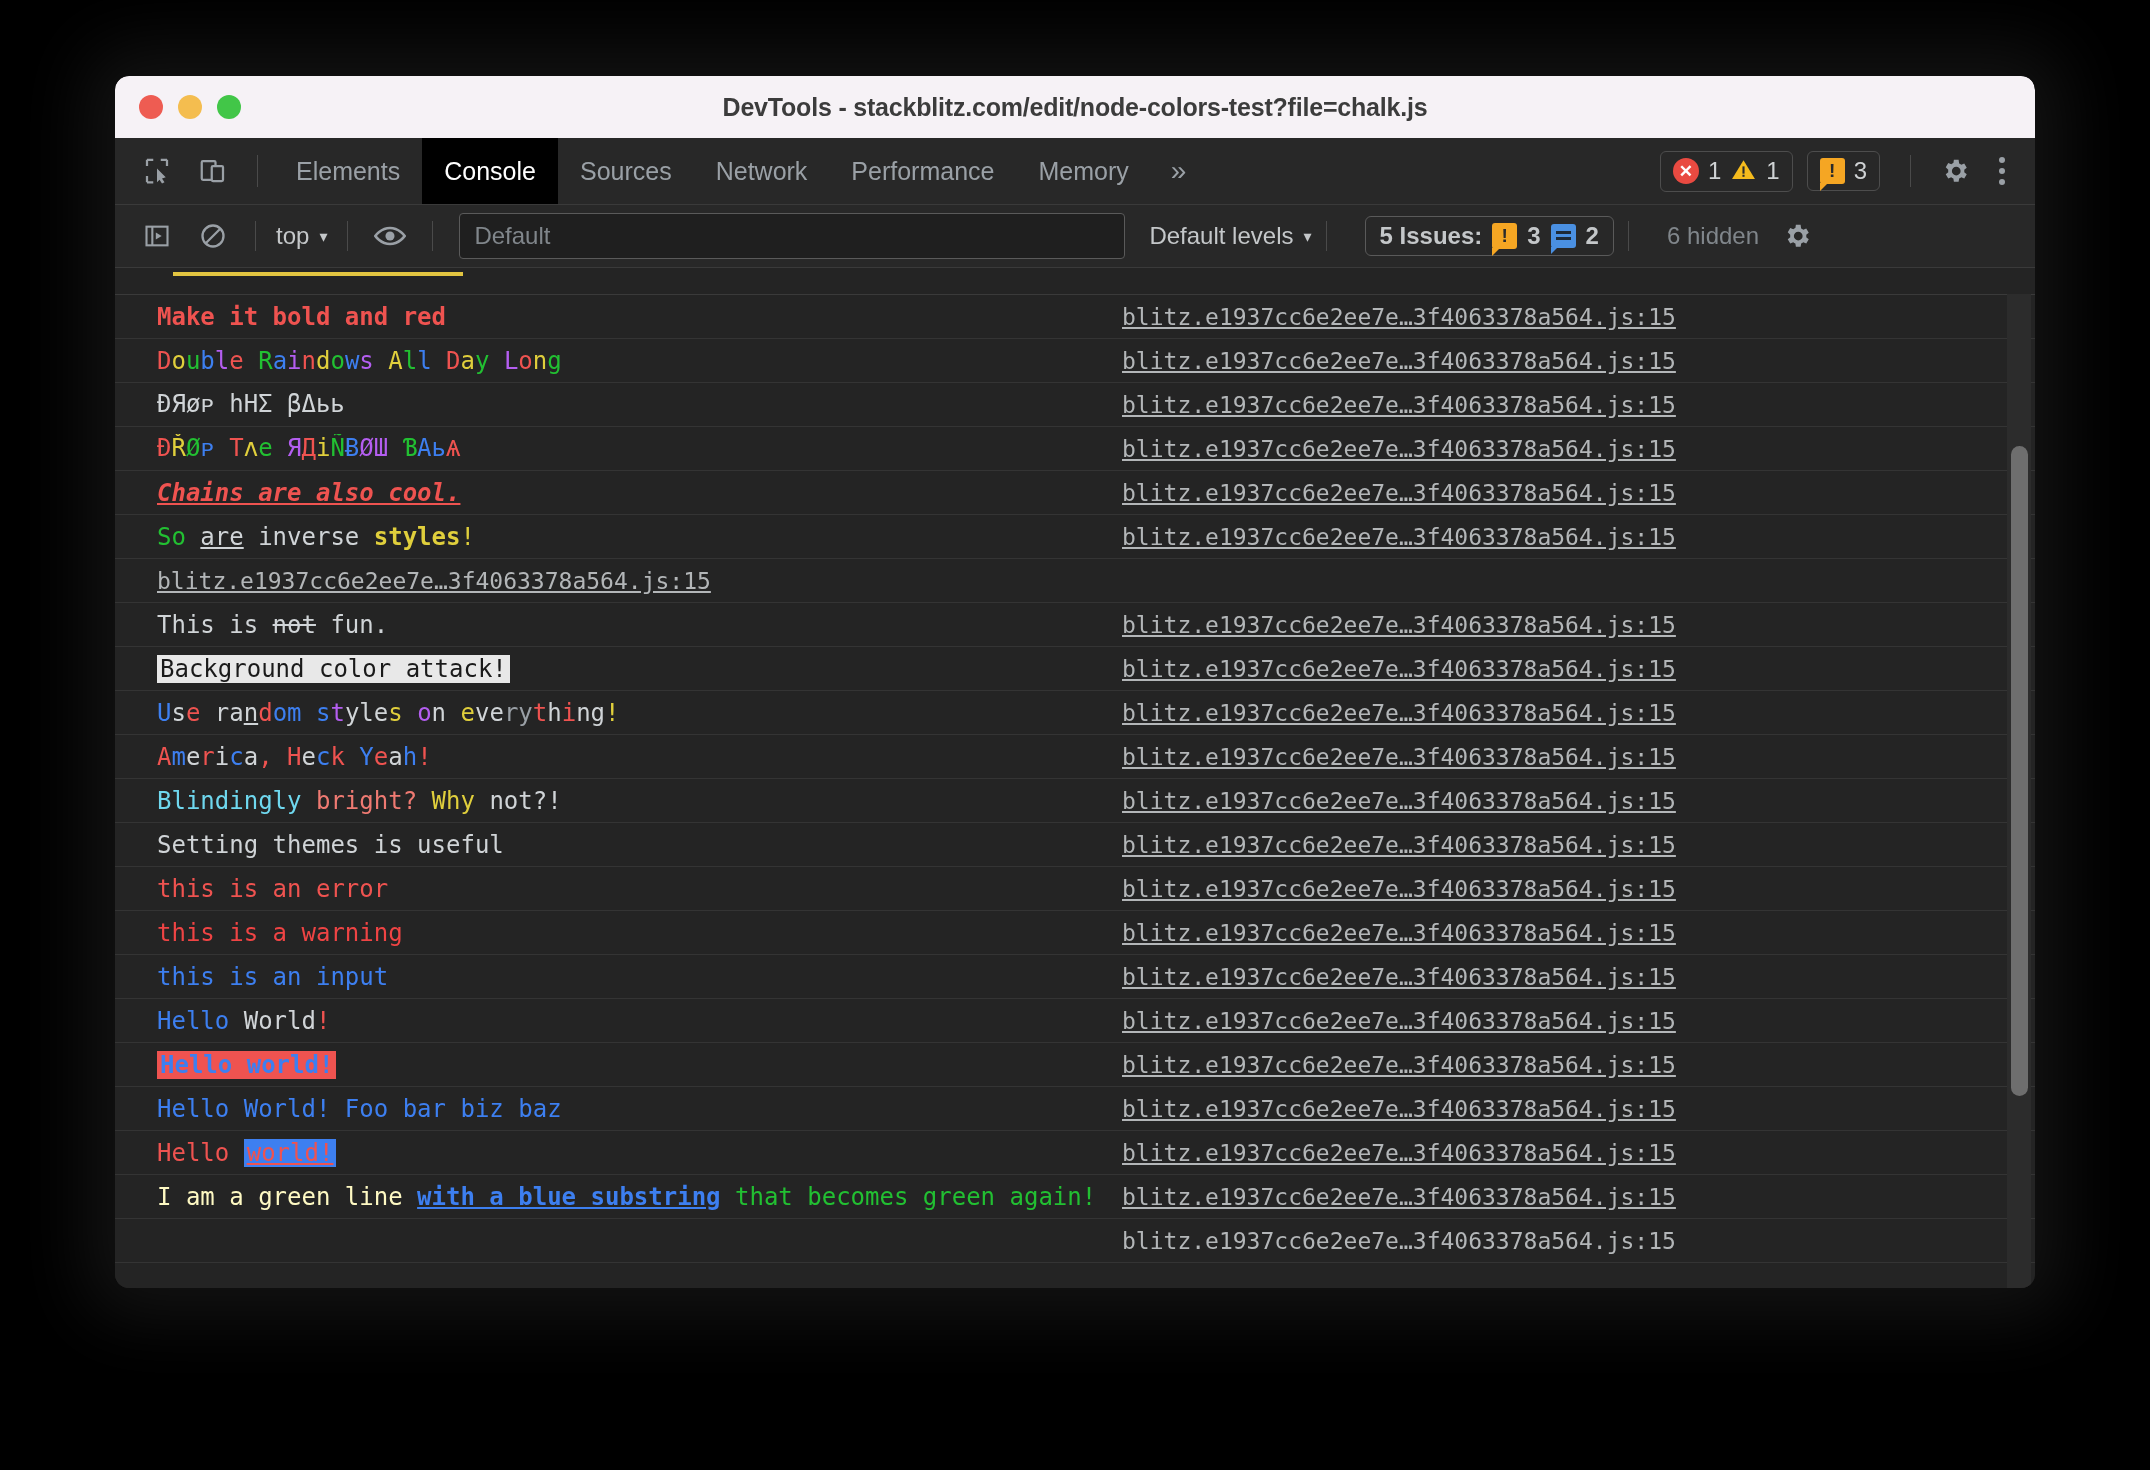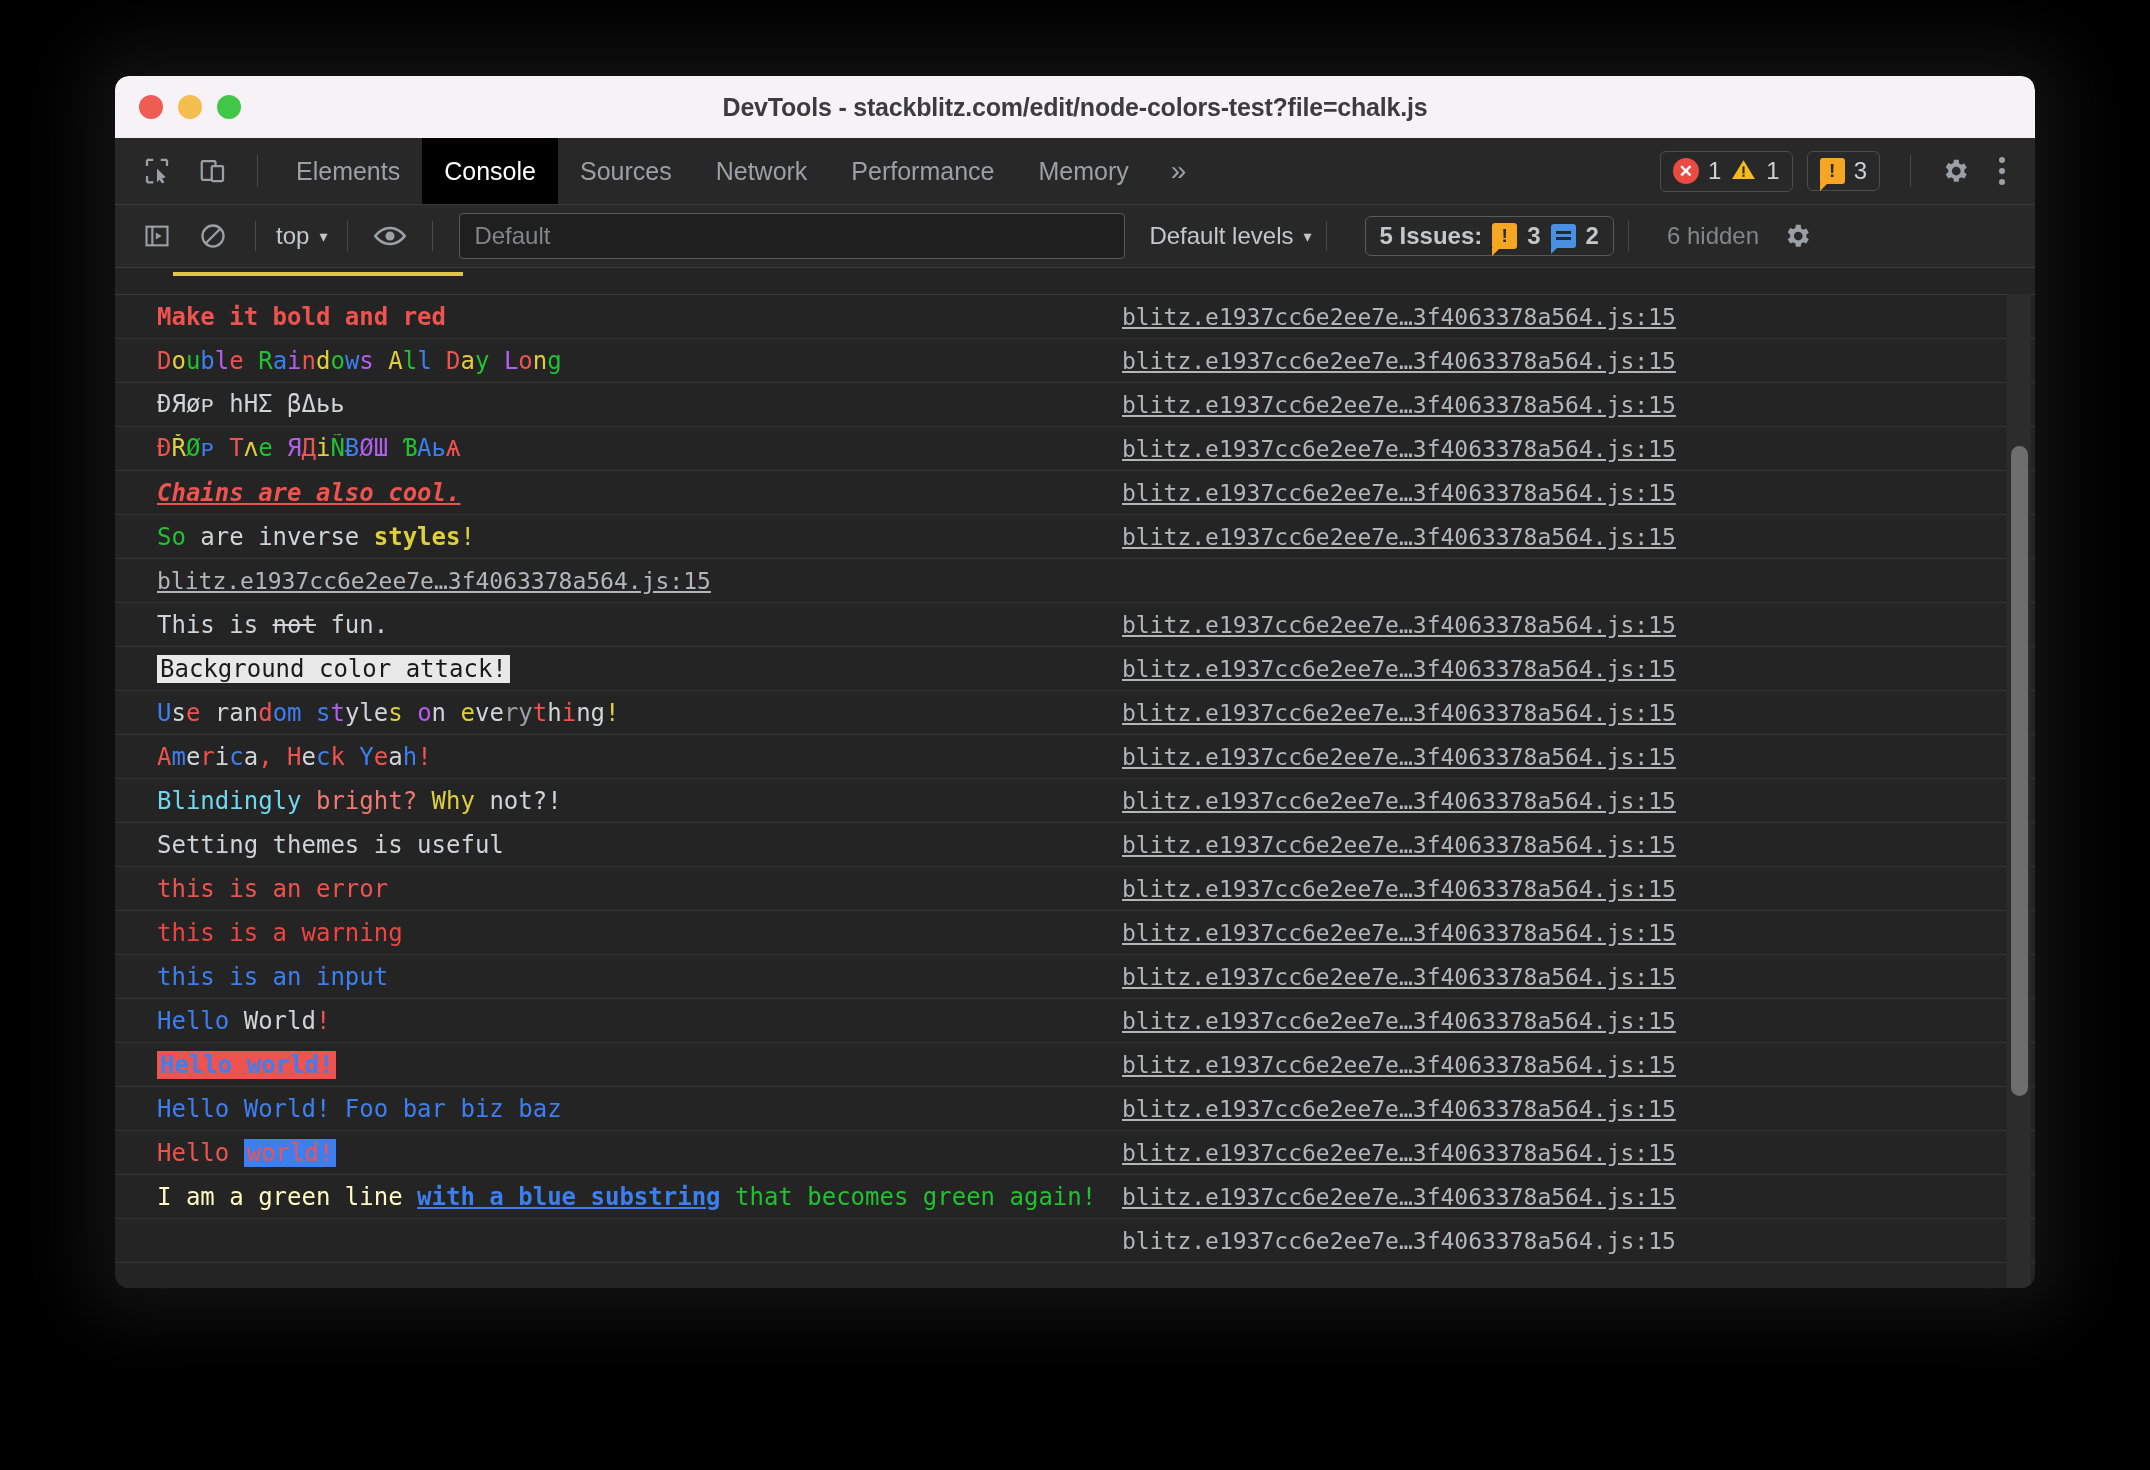--- a/index.html
+++ b/index.html
@@ -117,21 +117,21 @@
     font-family:"DejaVu Sans Mono","Liberation Mono",monospace;font-size:24px;
   }
   .msg{flex:0 0 auto;width:965px;white-space:pre;color:#d0d4d7;overflow:hidden;}
   .srclink{
     color:#b3b6b8;text-decoration:underline;white-space:pre;
     font-family:"DejaVu Sans Mono","Liberation Mono",monospace;font-size:23px;
   }
   .row.no-link .srclink{text-decoration:none;}
 
   .b{font-weight:bold;}
-  .u{}
+  .u{text-decoration:underline;}
   .s{text-decoration:line-through;margin-top:20px;}
   .bu{font-weight:bold;text-decoration:underline;}
   .biu{font-weight:bold;font-style:italic;text-decoration:underline;}
 
   
   .scrolltrack{
     position:absolute;right:4px;top:26px;width:24px;bottom:0;background:#2c2c2c;
   }
   .scrollthumb{
     position:absolute;right:7px;top:178px;width:17px;height:650px;

